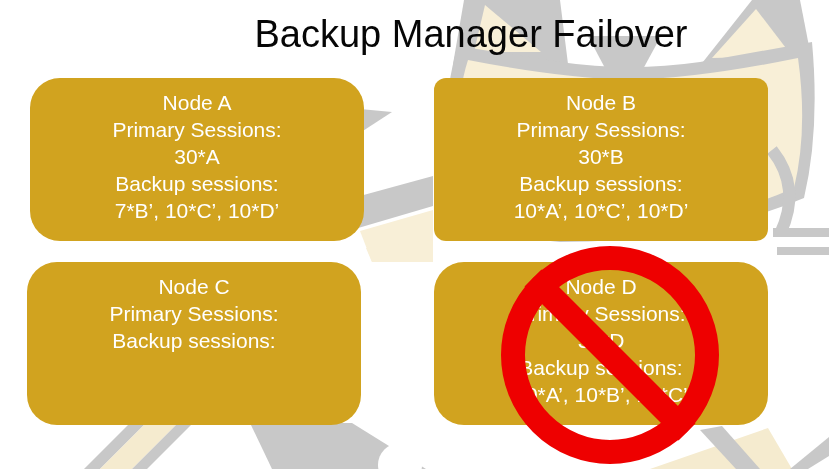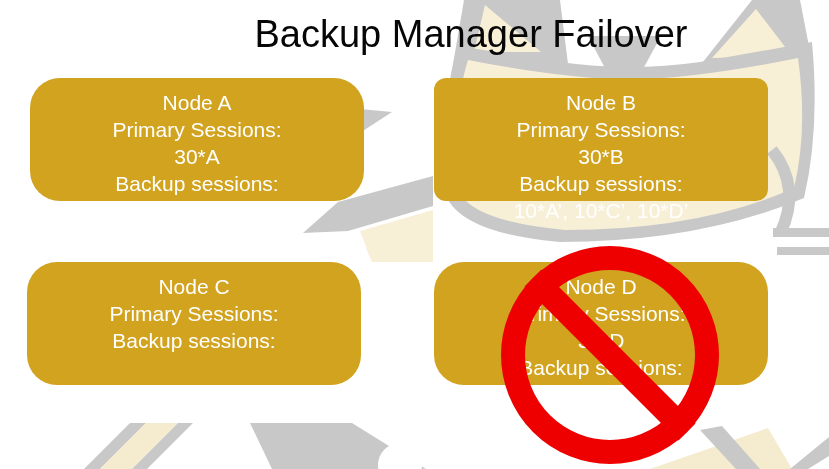--- a/index.html
+++ b/index.html
@@ -7,21 +7,21 @@
     position:relative;width:829px;height:469px;overflow:hidden;
     background:#ffffff;font-family:"Liberation Sans",sans-serif;
   }
   .watermark{position:absolute;left:0;top:0;width:829px;height:469px;}
   .slide-title{
     position:absolute;top:12px;left:101px;width:740px;margin:0;
     text-align:center;font-size:38px;font-weight:400;color:#060606;
     letter-spacing:0px;line-height:1.2;
   }
   .node{
-    position:absolute;width:334px;height:123px;box-sizing:border-box;
+    position:absolute;width:334px;height:163px;box-sizing:border-box;
     background:#D1A31F;border-radius:30px;color:#ffffff;text-align:center;
     font-size:21px;line-height:27px;padding-top:11px;
   }
   .node-a{left:30px;top:78px;}
   .node-b{left:434px;top:78px;border-radius:12px;}
   .node-c{left:27px;top:262px;}
   .node-d{left:434px;top:262px;}
   .no-sign{position:absolute;left:0;top:0;width:829px;height:469px;pointer-events:none;}
 </style>
 </head>
@@ -71,21 +71,21 @@
     </g>
   </svg>
 
   <h1 class="slide-title">Backup Manager Failover</h1>
 
   <div class="node node-a">
     <div>Node A</div>
     <div>Primary Sessions:</div>
     <div>30*A</div>
     <div>Backup sessions:</div>
-    <div>10*B’, 11*C’, 10*D’</div>
+    <div>7*B’, 10*C’, 10*D’</div>
   </div>
 
   <div class="node node-b">
     <div>Node B</div>
     <div>Primary Sessions:</div>
     <div>30*B</div>
     <div>Backup sessions:</div>
     <div>10*A’, 10*C’, 10*D’</div>
   </div>
 

